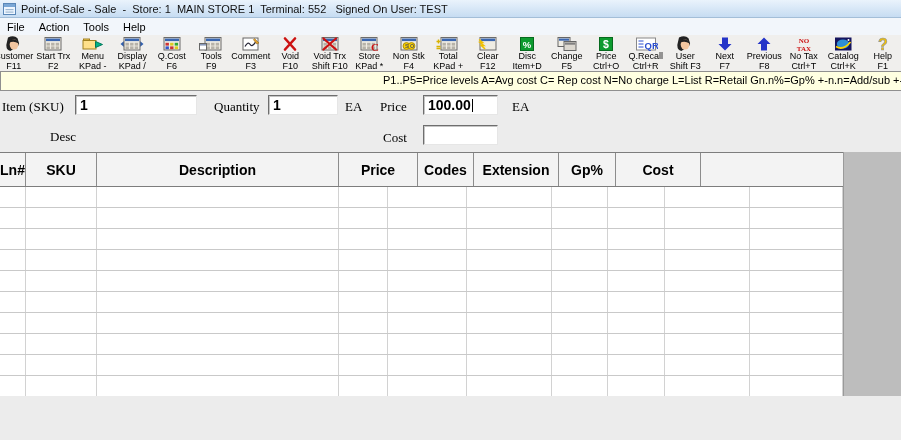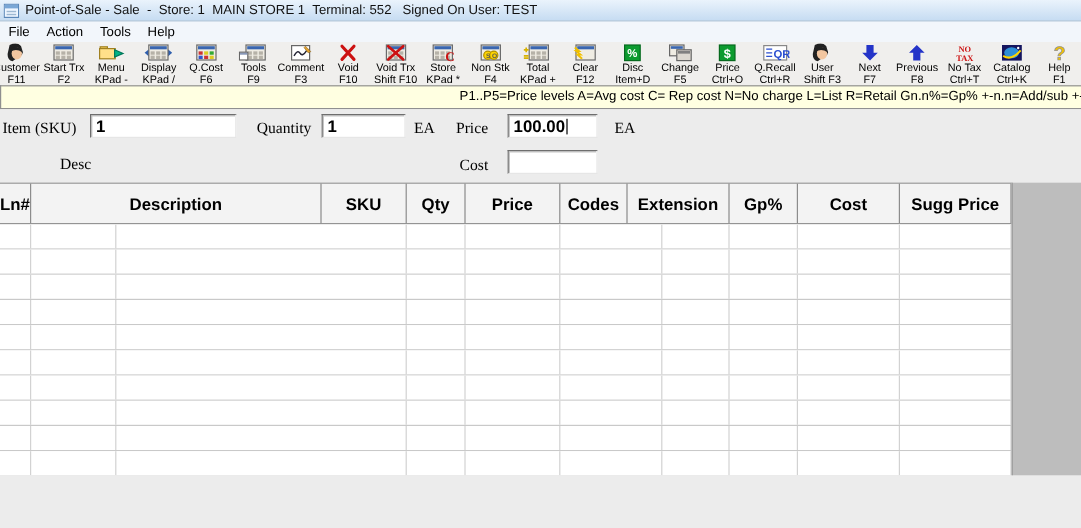--- a/index.html
+++ b/index.html
@@ -421,29 +421,27 @@
     <span class="flabel" style="left:383px; top:39px;">Cost</span>
     <div class="tfield" style="left:423px; top:34px; width:75px; height:20px;">
       <span></span>
     </div>
   </div>
 
   <div class="tablewrap">
     <div class="tablemain">
       <div class="theader" id="theader">
           <div class="th" style="width: 26px; flex: 0 0 26px;">Ln#</div>
+          <div class="th" style="width: 71px; flex: 0 0 71px;">SKU</div>
           <div class="th" style="width: 242px; flex: 0 0 242px;">Description</div>
-          <div class="th" style="width: 71px; flex: 0 0 71px;">SKU</div>
-          <div class="th" style="width: 49px; flex: 0 0 49px;">Qty</div>
           <div class="th" style="width: 79px; flex: 0 0 79px;">Price</div>
           <div class="th" style="width: 56px; flex: 0 0 56px;">Codes</div>
           <div class="th" style="width: 85px; flex: 0 0 85px;">Extension</div>
           <div class="th" style="width: 57px; flex: 0 0 57px;">Gp%</div>
           <div class="th" style="width: 85px; flex: 0 0 85px;">Cost</div>
-          <div class="th" style="width: 93px; flex: 0 0 93px;">Sugg Price</div>
         </div>
       <div class="tbody" id="tbody">
           <div class="tr">
             <div class="td" style="width: 26px; flex: 0 0 26px;"></div>
             <div class="td" style="width: 71px; flex: 0 0 71px;"></div>
             <div class="td" style="width: 242px; flex: 0 0 242px;"></div>
             <div class="td" style="width: 49px; flex: 0 0 49px;"></div>
             <div class="td" style="width: 79px; flex: 0 0 79px;"></div>
             <div class="td" style="width: 85px; flex: 0 0 85px;"></div>
             <div class="td" style="width: 56px; flex: 0 0 56px;"></div>

